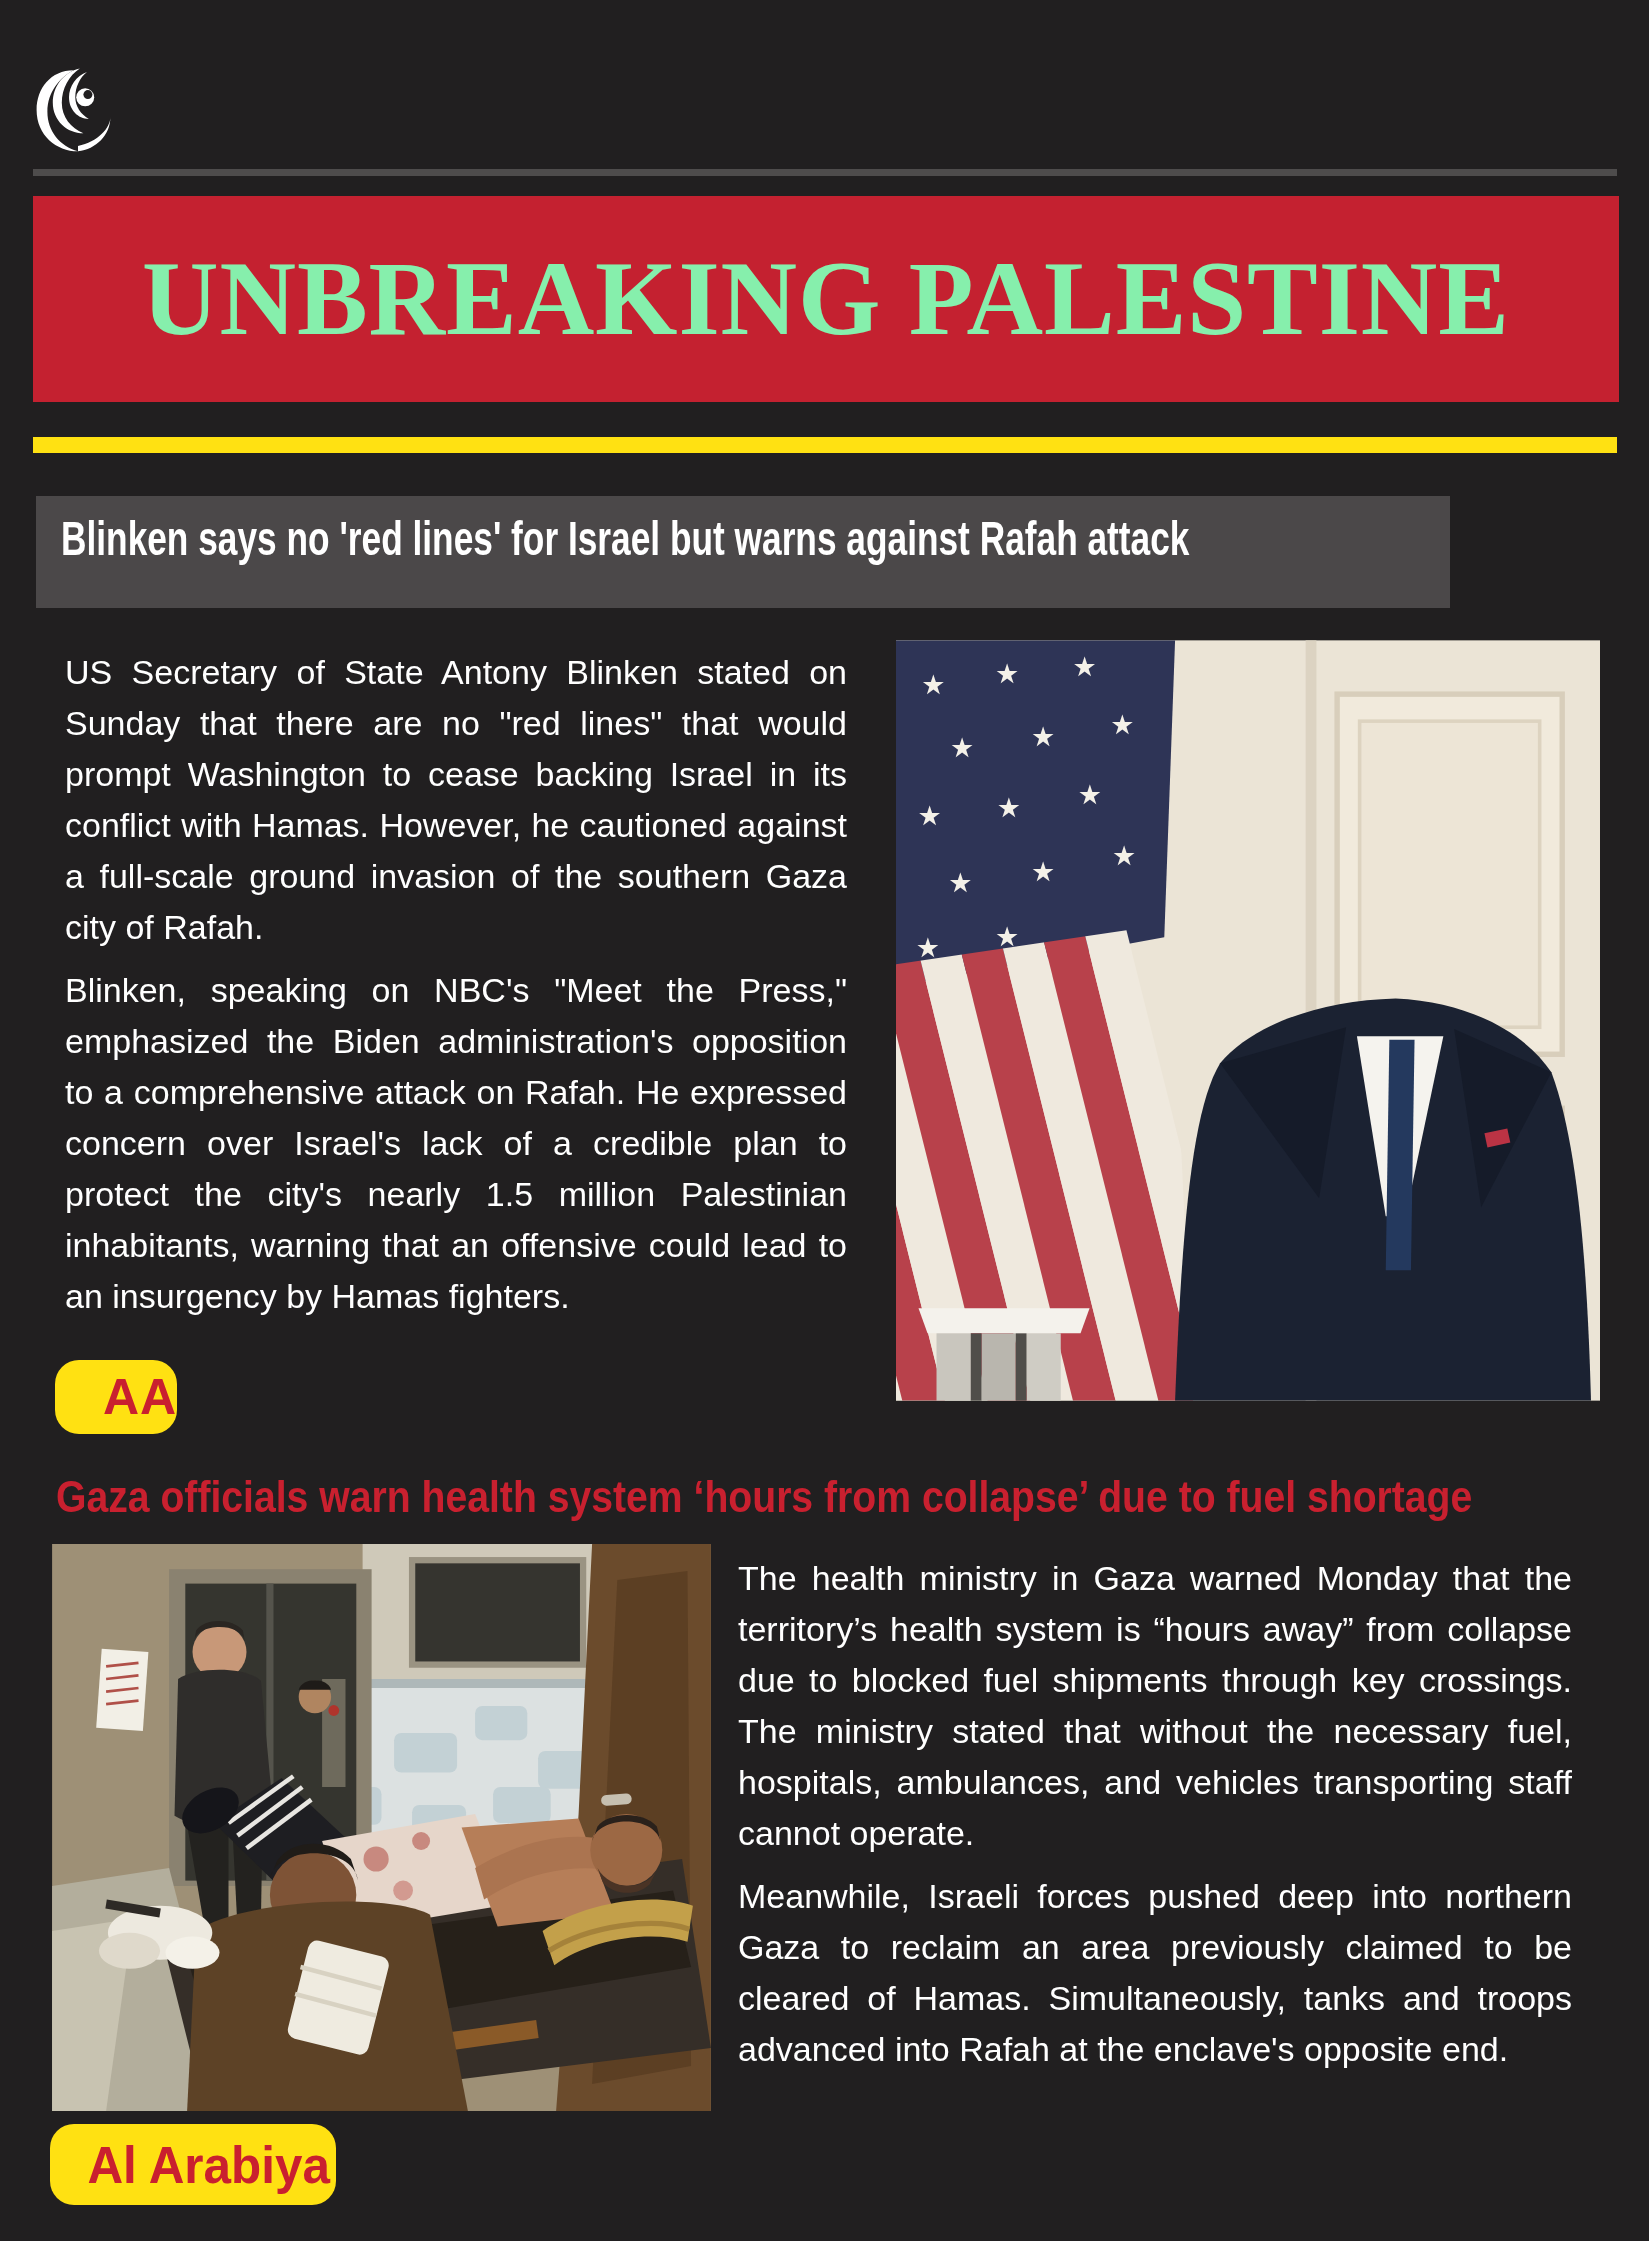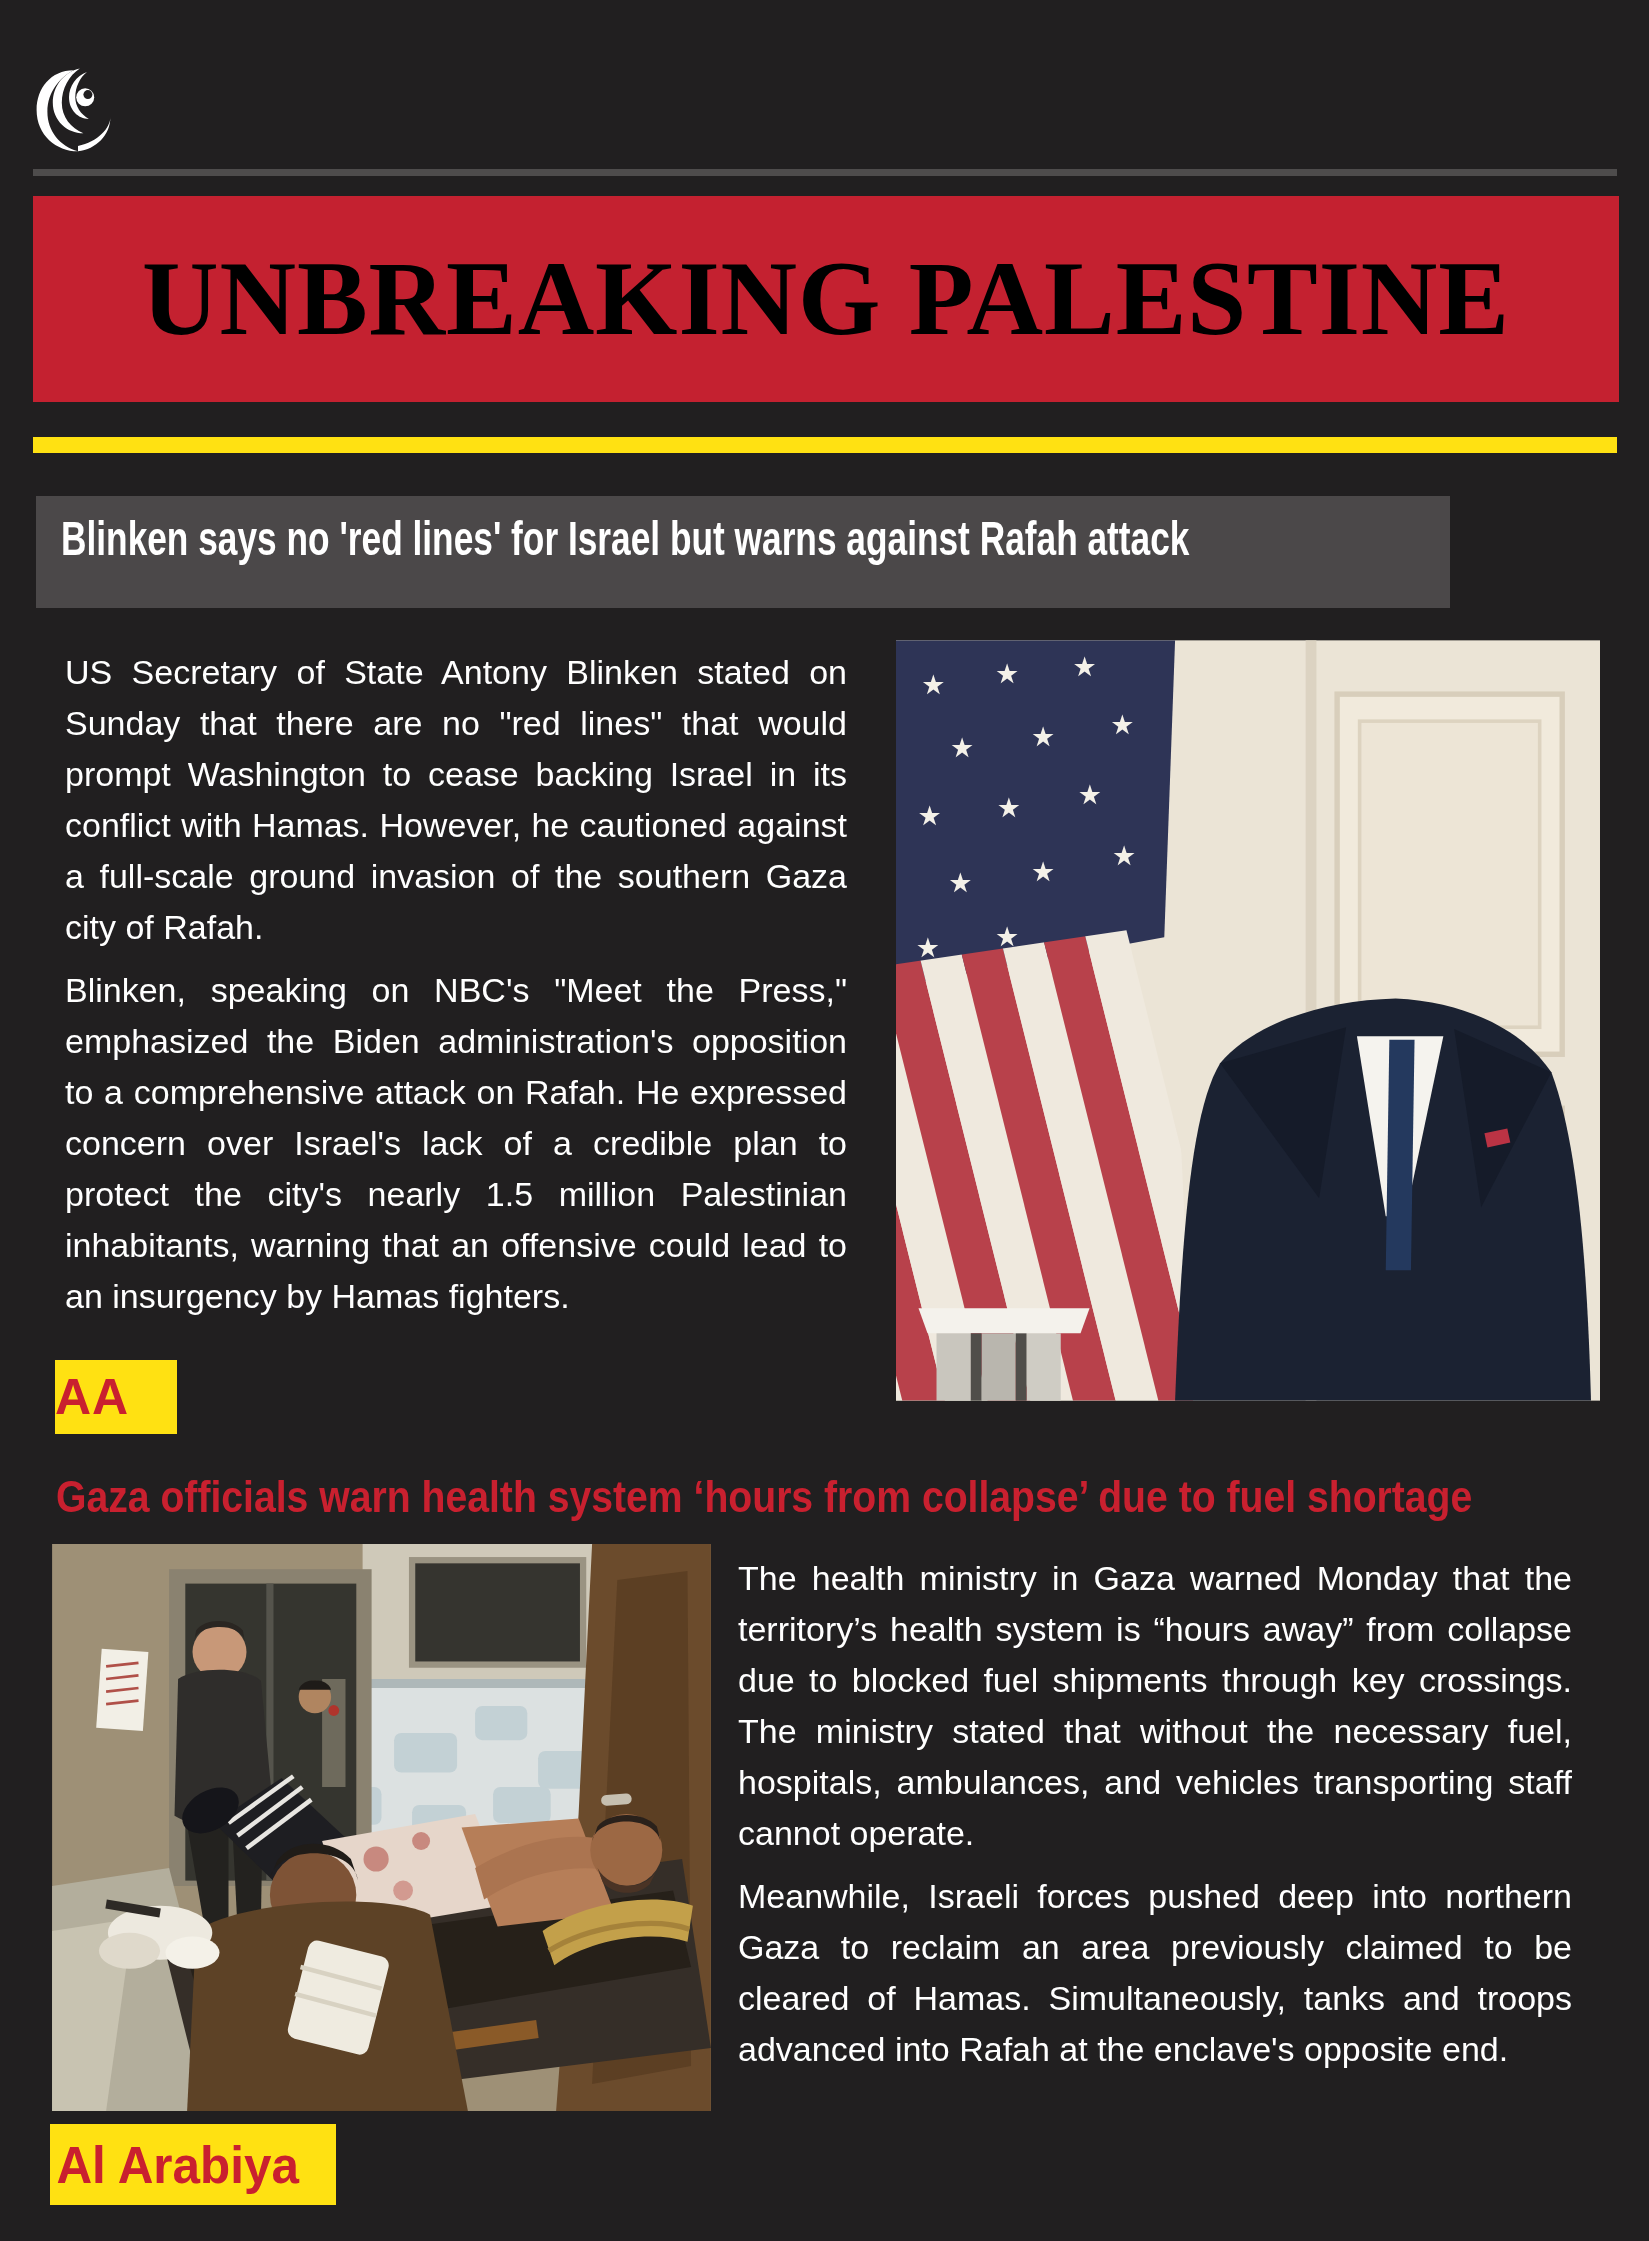--- a/index.html
+++ b/index.html
@@ -19,38 +19,38 @@
   .logo-tag-fr{margin-top:1.8px;font-size:6.1px;font-weight:700;letter-spacing:0.6px;white-space:nowrap;}
 
   
   .top-rule{left:33px;top:169px;width:1584px;height:7.2px;background:#4E4C4C;}
   .red-banner{
     left:33px;top:196px;width:1586px;height:206px;background:#C42130;
     display:flex;align-items:center;justify-content:center;
   }
   .banner-title{
     font-family:"Liberation Serif", serif;font-weight:700;font-size:106px;
-    color:#000000;letter-spacing:0.9px;white-space:nowrap;
+    color:#86efac;letter-spacing:0.9px;white-space:nowrap;
   }
   .yellow-rule{left:33px;top:437px;width:1584px;height:16px;background:#FFE112;}
 
   .headline1-bar{left:36px;top:496px;width:1414px;height:112px;background:#4B4849;}
   .headline1-text{
     position:absolute;left:25px;top:14.4px;color:#fff;font-weight:700;font-size:49px;
     white-space:nowrap;transform:scaleX(0.72);transform-origin:left top;letter-spacing:0px;
   }
 
   
   .article-col{color:#FFFFFF;font-size:34px;line-height:51px;text-align:justify;}
   .article-col p{margin:12px;}
   .col1{left:53px;top:635px;width:806px;}
   .col2{left:726px;top:1541px;width:858px;}
 
   
-  .badge{background:#FFE112;display:flex;align-items:center;justify-content:flex-start;}
+  .badge{background:#FFE112;display:flex;align-items:center;justify-content:flex-end;border-radius:24px;}
   .badge-aa{left:55px;top:1360px;width:122px;height:74px;}
   .badge-aa span{color:#C9202F;font-weight:700;font-size:50px;letter-spacing:0.9px;}
   .badge-alarabiya{left:50px;top:2124px;width:286px;height:81px;}
   .badge-alarabiya span{color:#C9202F;font-weight:700;font-size:52px;white-space:nowrap;transform:scaleX(0.95);}
 
   
   .headline2{
     left:56px;top:1471px;width:1562px;height:59px;color:#C9202F;font-weight:700;font-size:45px;
     white-space:nowrap;transform:scaleX(0.87);transform-origin:left top;
   }

